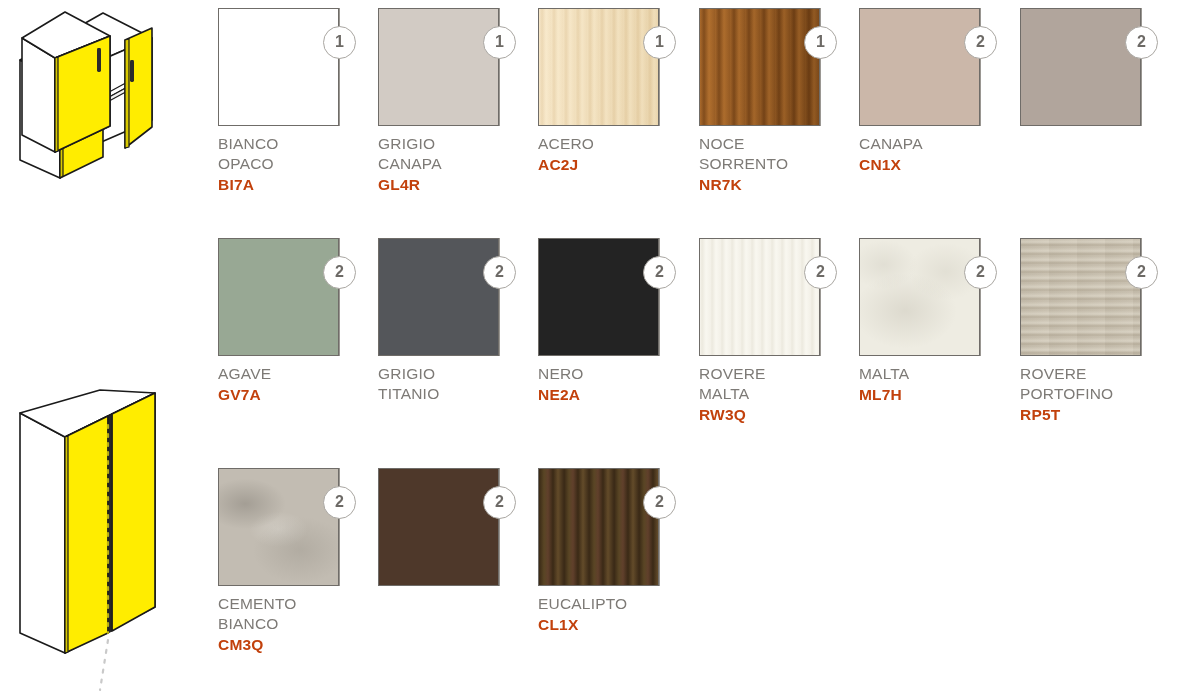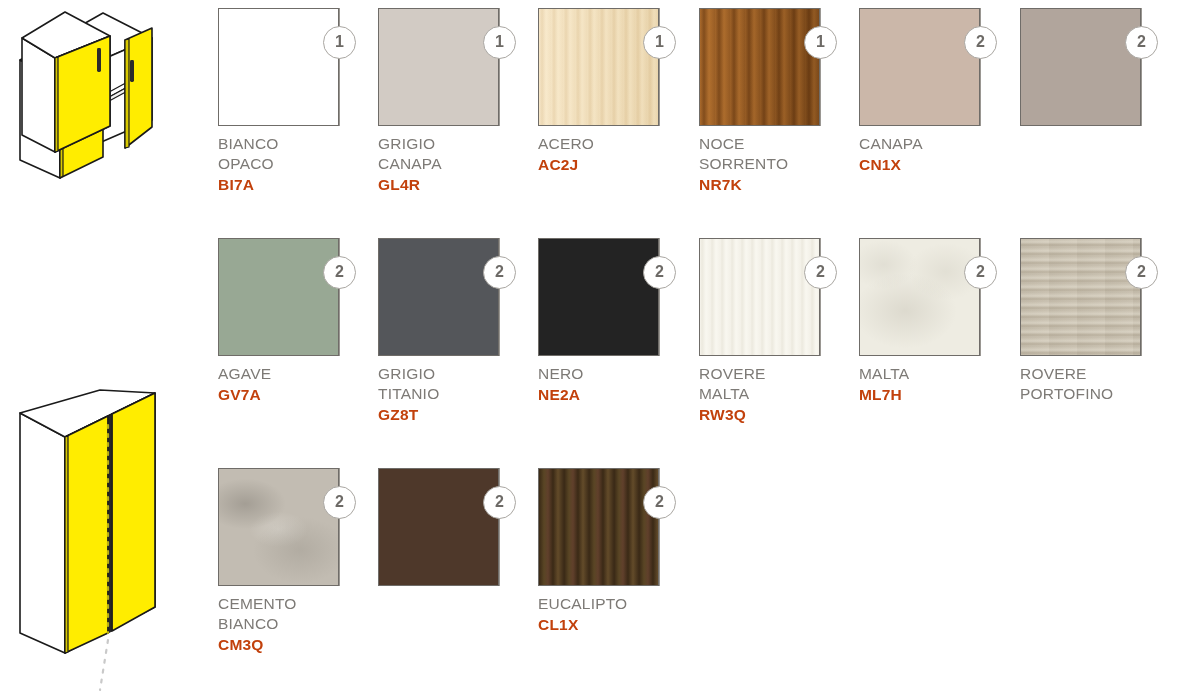--- a/index.html
+++ b/index.html
@@ -283,21 +283,20 @@
 
       <div class="cell" style="left:160px">
         <div class="swatch-wrap">
           <div class="swatch" id="sw-1-1" title="GRIGIO TITANIO GZ8T" style="background-color: rgb(84, 86, 90);"></div>
           <div class="badge-stem"></div>
           <div class="badge">2</div>
         </div>
         <div class="labels">
           <div class="name-line">GRIGIO</div>
           <div class="name-line">TITANIO</div>
-          <div class="code-line">GZ8T</div>
         </div>
       </div>
 
       <div class="cell" style="left:320px">
         <div class="swatch-wrap">
           <div class="swatch" id="sw-1-2" title="NERO NE2A" style="background-color: rgb(35, 35, 35);"></div>
           <div class="badge-stem"></div>
           <div class="badge">2</div>
         </div>
         <div class="labels">
@@ -333,20 +332,21 @@
 
       <div class="cell" style="left:802px">
         <div class="swatch-wrap">
           <div class="swatch" id="sw-1-5" title="ROVERE PORTOFINO RP5T" style="background-color: rgb(205, 197, 181); background-image: repeating-linear-gradient(0deg, rgba(120, 105, 80, 0) 0px, rgba(120, 105, 80, 0.2) 2px, rgba(255, 252, 240, 0.26) 5px, rgba(120, 105, 80, 0.06) 9px), repeating-linear-gradient(90deg, rgba(90, 80, 60, 0.08) 0px, rgba(255, 255, 255, 0) 28px);"></div>
           <div class="badge-stem"></div>
           <div class="badge">2</div>
         </div>
         <div class="labels">
           <div class="name-line">ROVERE</div>
           <div class="name-line">PORTOFINO</div>
+          <div class="code-line">RP5T</div>
         </div>
       </div>
     </div>
 
     <div class="row">
 
       <div class="cell" style="left:0px">
         <div class="swatch-wrap">
           <div class="swatch" id="sw-2-0" title="CEMENTO MASDAR CM3Q" style="background-color: rgb(194, 188, 178); background-image: radial-gradient(50% 32% at 22% 30%, rgba(105, 100, 92, 0.34), rgba(255, 255, 255, 0) 68%), radial-gradient(55% 40% at 68% 70%, rgba(120, 115, 105, 0.22), rgba(255, 255, 255, 0) 72%), radial-gradient(35% 22% at 50% 52%, rgba(240, 238, 232, 0.3), rgba(255, 255, 255, 0) 70%);"></div>
           <div class="badge-stem"></div>

